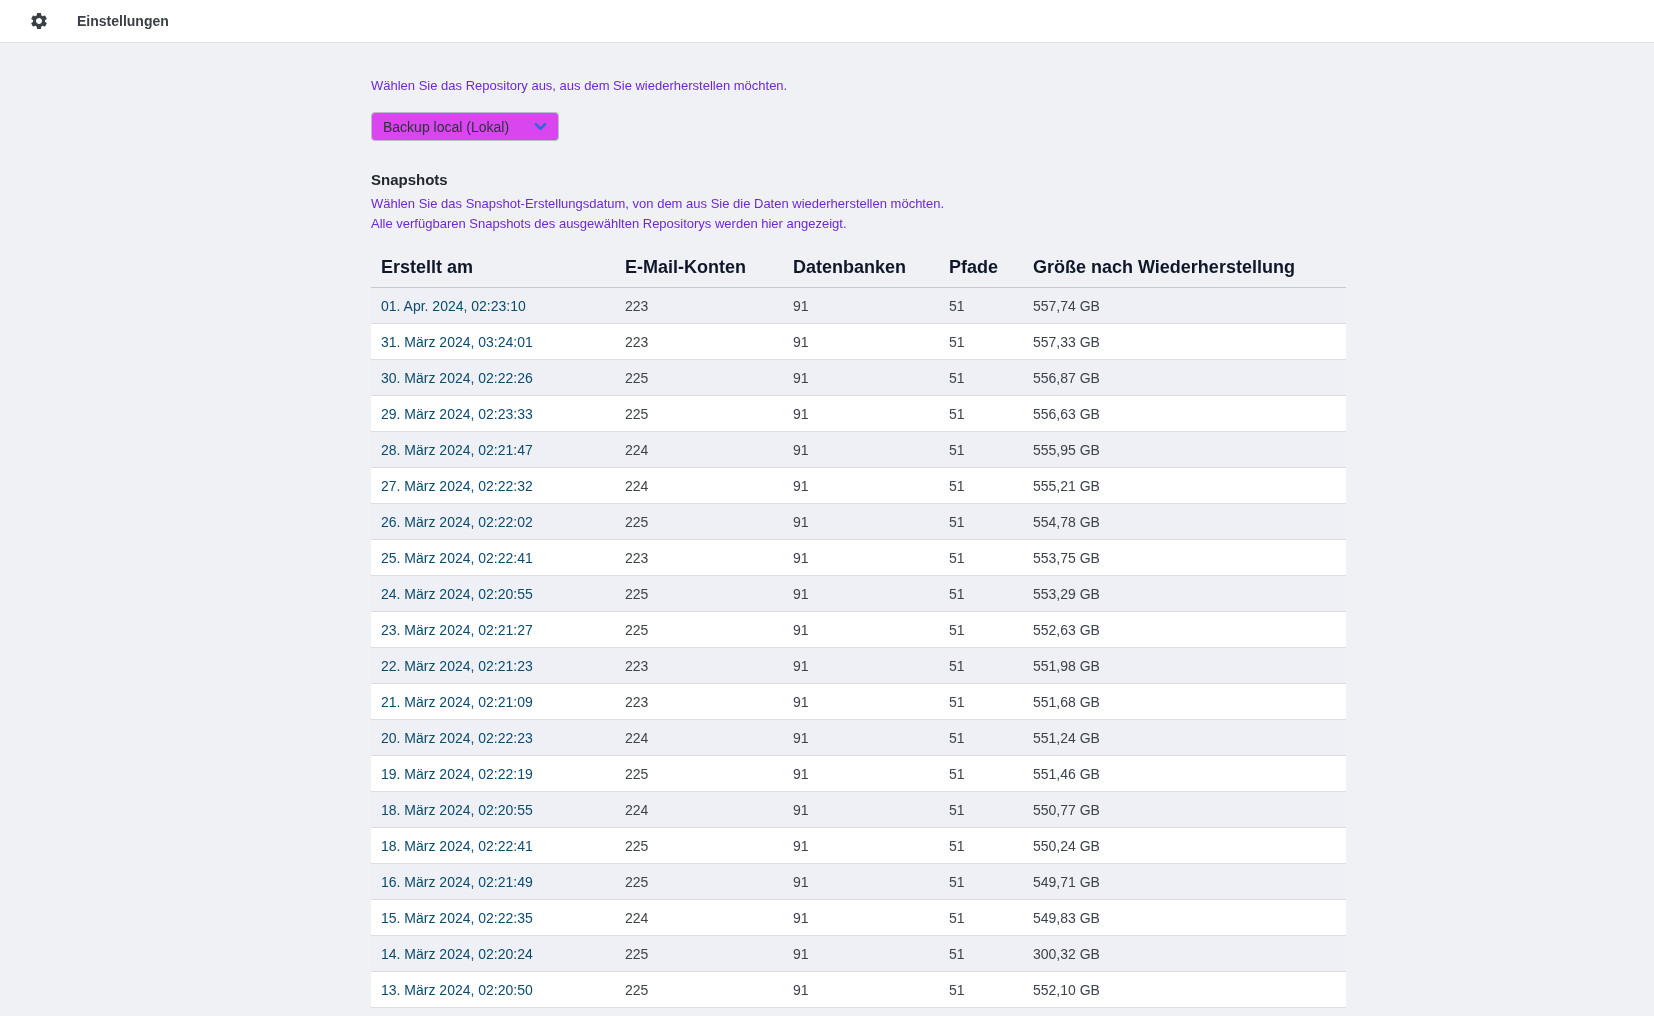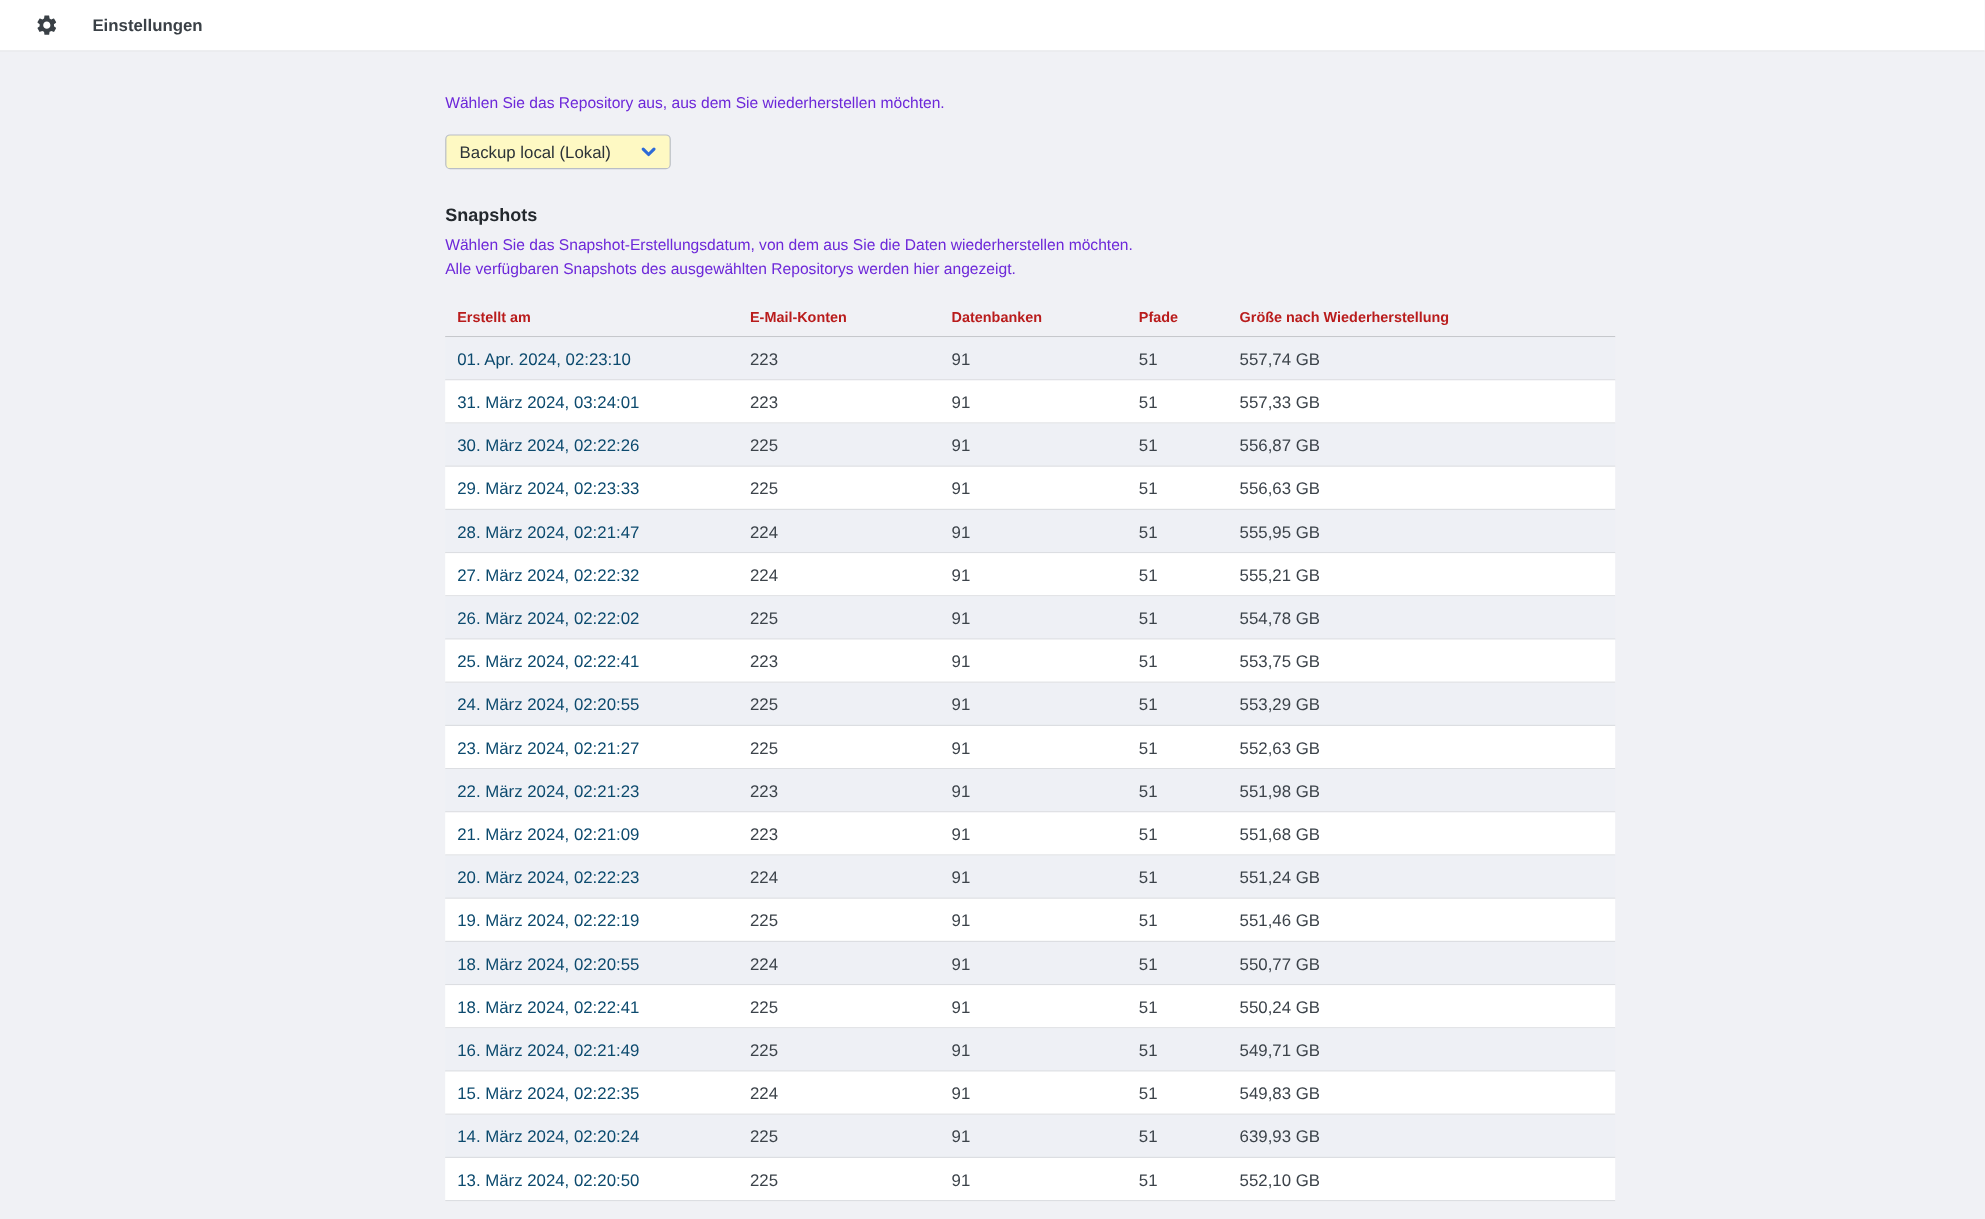--- a/index.html
+++ b/index.html
@@ -50,21 +50,21 @@
     margin-top: 6px;
     font-size: 13px;
     line-height: 20px;
     color: #6d28d9;
   }
   
   .select-box {
     margin-top: 16px;
     width: 188px;
     height: 29px;
-    background: #fef9c3;
+    background: #d946ef;
     border: 1px solid #b9bec6;
     border-radius: 4px;
     display: flex;
     align-items: center;
     justify-content: space-between;
     padding: 0 10px 0 11px;
     cursor: pointer;
   }
   .select-box .value {
     font-size: 14px;
@@ -74,23 +74,23 @@
   .snapshots { margin-top: 30px; }
   
   .table { margin-top: 23px; }
   .thead {
     display: grid;
     grid-template-columns: 254px 168px 156px 84px 1fr;
     border-bottom: 1px solid #c6c8cc;
     padding-bottom: 9px;
   }
   .thead .th {
-    font-size: 12px;
-    font-weight: bold;
-    color: #b91c1c;
+    font-size: 18px;
+    font-weight: bold;
+    color: #0f172a;
   }
   .thead .th:first-child { padding-left: 10px; }
   .trow {
     display: grid;
     grid-template-columns: 254px 168px 156px 84px 1fr;
     align-items: center;
     height: 36px;
     border-bottom: 1px solid #dcdee2;
   }
   .tbody .trow:nth-child(odd) { background: #eef0f5; }
@@ -272,21 +272,21 @@
     <span class="td">224</span>
     <span class="td">91</span>
     <span class="td">51</span>
     <span class="td">549,83 GB</span>
   </div>
           <div class="trow">
     <span class="td date">14. März 2024, 02:20:24</span>
     <span class="td">225</span>
     <span class="td">91</span>
     <span class="td">51</span>
-    <span class="td">639,93 GB</span>
+    <span class="td">300,32 GB</span>
   </div>
           <div class="trow">
     <span class="td date">13. März 2024, 02:20:50</span>
     <span class="td">225</span>
     <span class="td">91</span>
     <span class="td">51</span>
     <span class="td">552,10 GB</span>
   </div>
         </div>
     </div>

